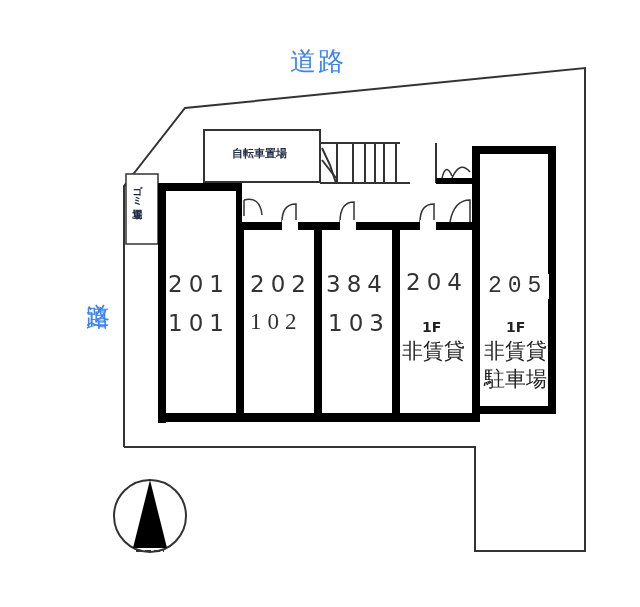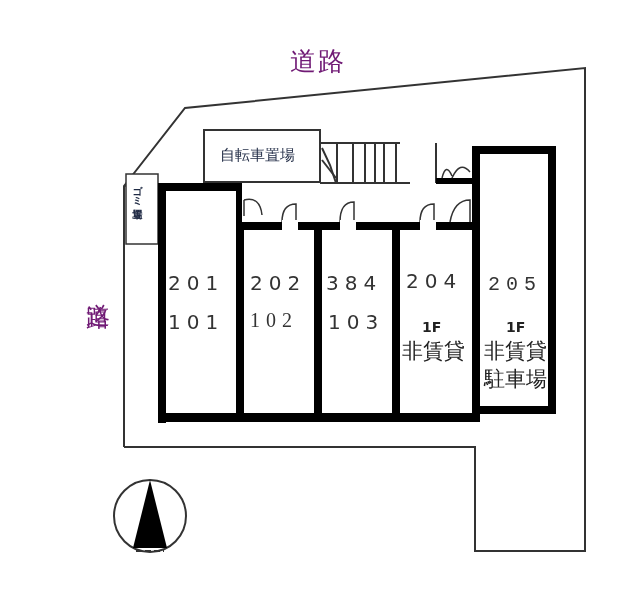--- a/index.html
+++ b/index.html
@@ -1,24 +1,24 @@
 <!DOCTYPE html>
 <html><head>
 <meta charset="utf-8">
 <style>
   html, body { margin: 0; padding: 0; background: #ffffff; }
   body { width: 640px; height: 607px; position: relative; overflow: hidden;
          font-family: "DejaVu Sans", "Liberation Sans", sans-serif; }
   svg { position: absolute; left: 0; top: 0; }
-  .lbl { position: absolute; color: #701a75; white-space: nowrap; line-height: 1; }
+  .lbl { position: absolute; color: #3b82f6; white-space: nowrap; line-height: 1; }
   .road-top { left: 290px; top: 48px; font-size: 26px; letter-spacing: 2px; }
   .road-left { left: 82px; top: 285px; font-size: 24px; width: 28px; writing-mode: vertical-rl; letter-spacing: 2px; }
-  .bike { left: 220px; top: 148px; font-size: 15px; font-weight: normal; color: #1f2a44; }
+  .bike { left: 232px; top: 148px; font-size: 11px; font-weight: bold; color: #1f2a44; }
   .trash { left: 130px; top: 178px; font-size: 10px; font-weight: bold; writing-mode: vertical-rl; color: #1f2a44; width: 12px; }
-  .unit { font-size: 20px; letter-spacing: 6px; background: #fff; padding: 1px 2px; color: #333; }
+  .unit { font-size: 23px; letter-spacing: 6px; background: #fff; padding: 1px 2px; color: #333; }
   .floor { font-size: 14px; color: #222; font-weight: bold; }
   .note { font-size: 21px; color: #222; background:#fff; }
 </style>
 </head>
 <body>
 
 <svg width="640" height="607" viewBox="0 0 640 607">
 
   <polyline points="124,447 124,186 185,108 585,68 585,551 475,551 475,447 124,447" fill="none" stroke="#333" stroke-width="2"></polyline>
 

